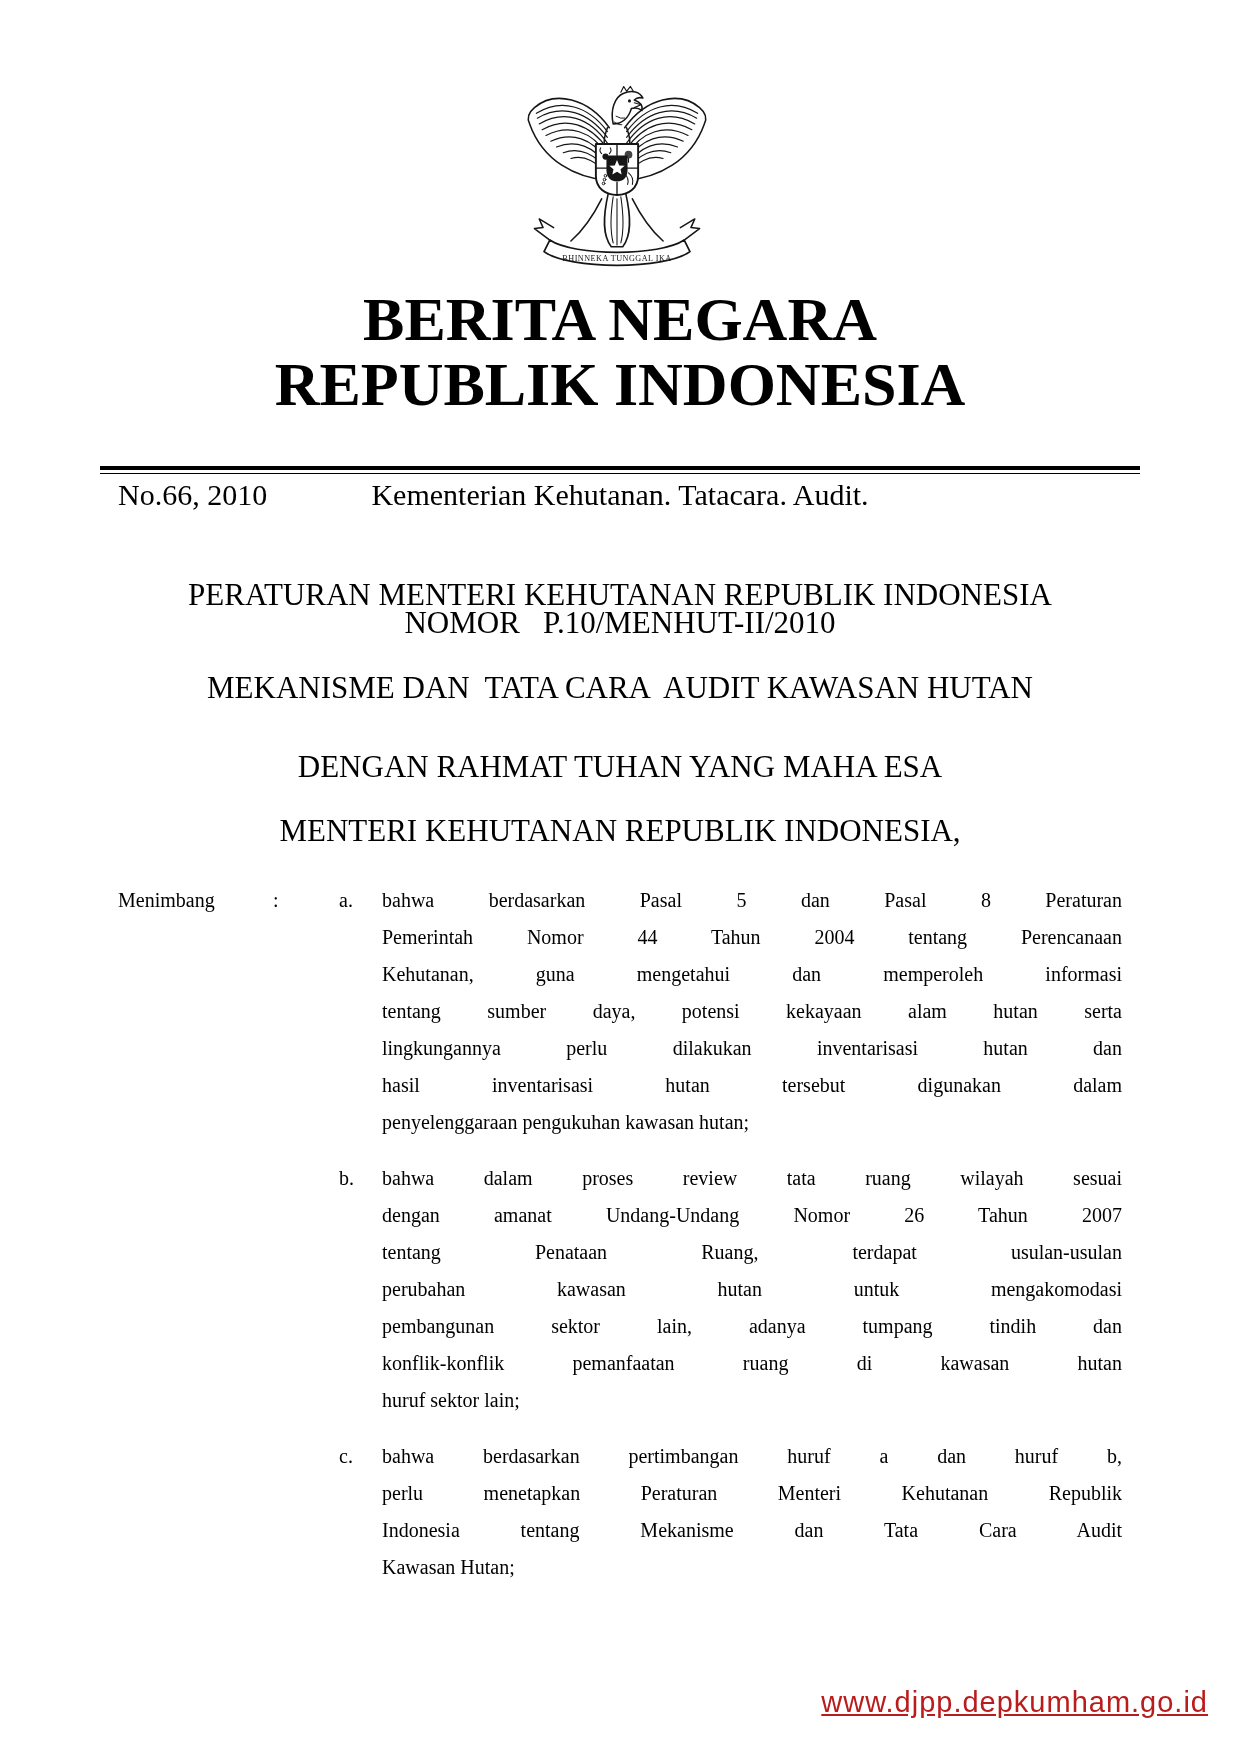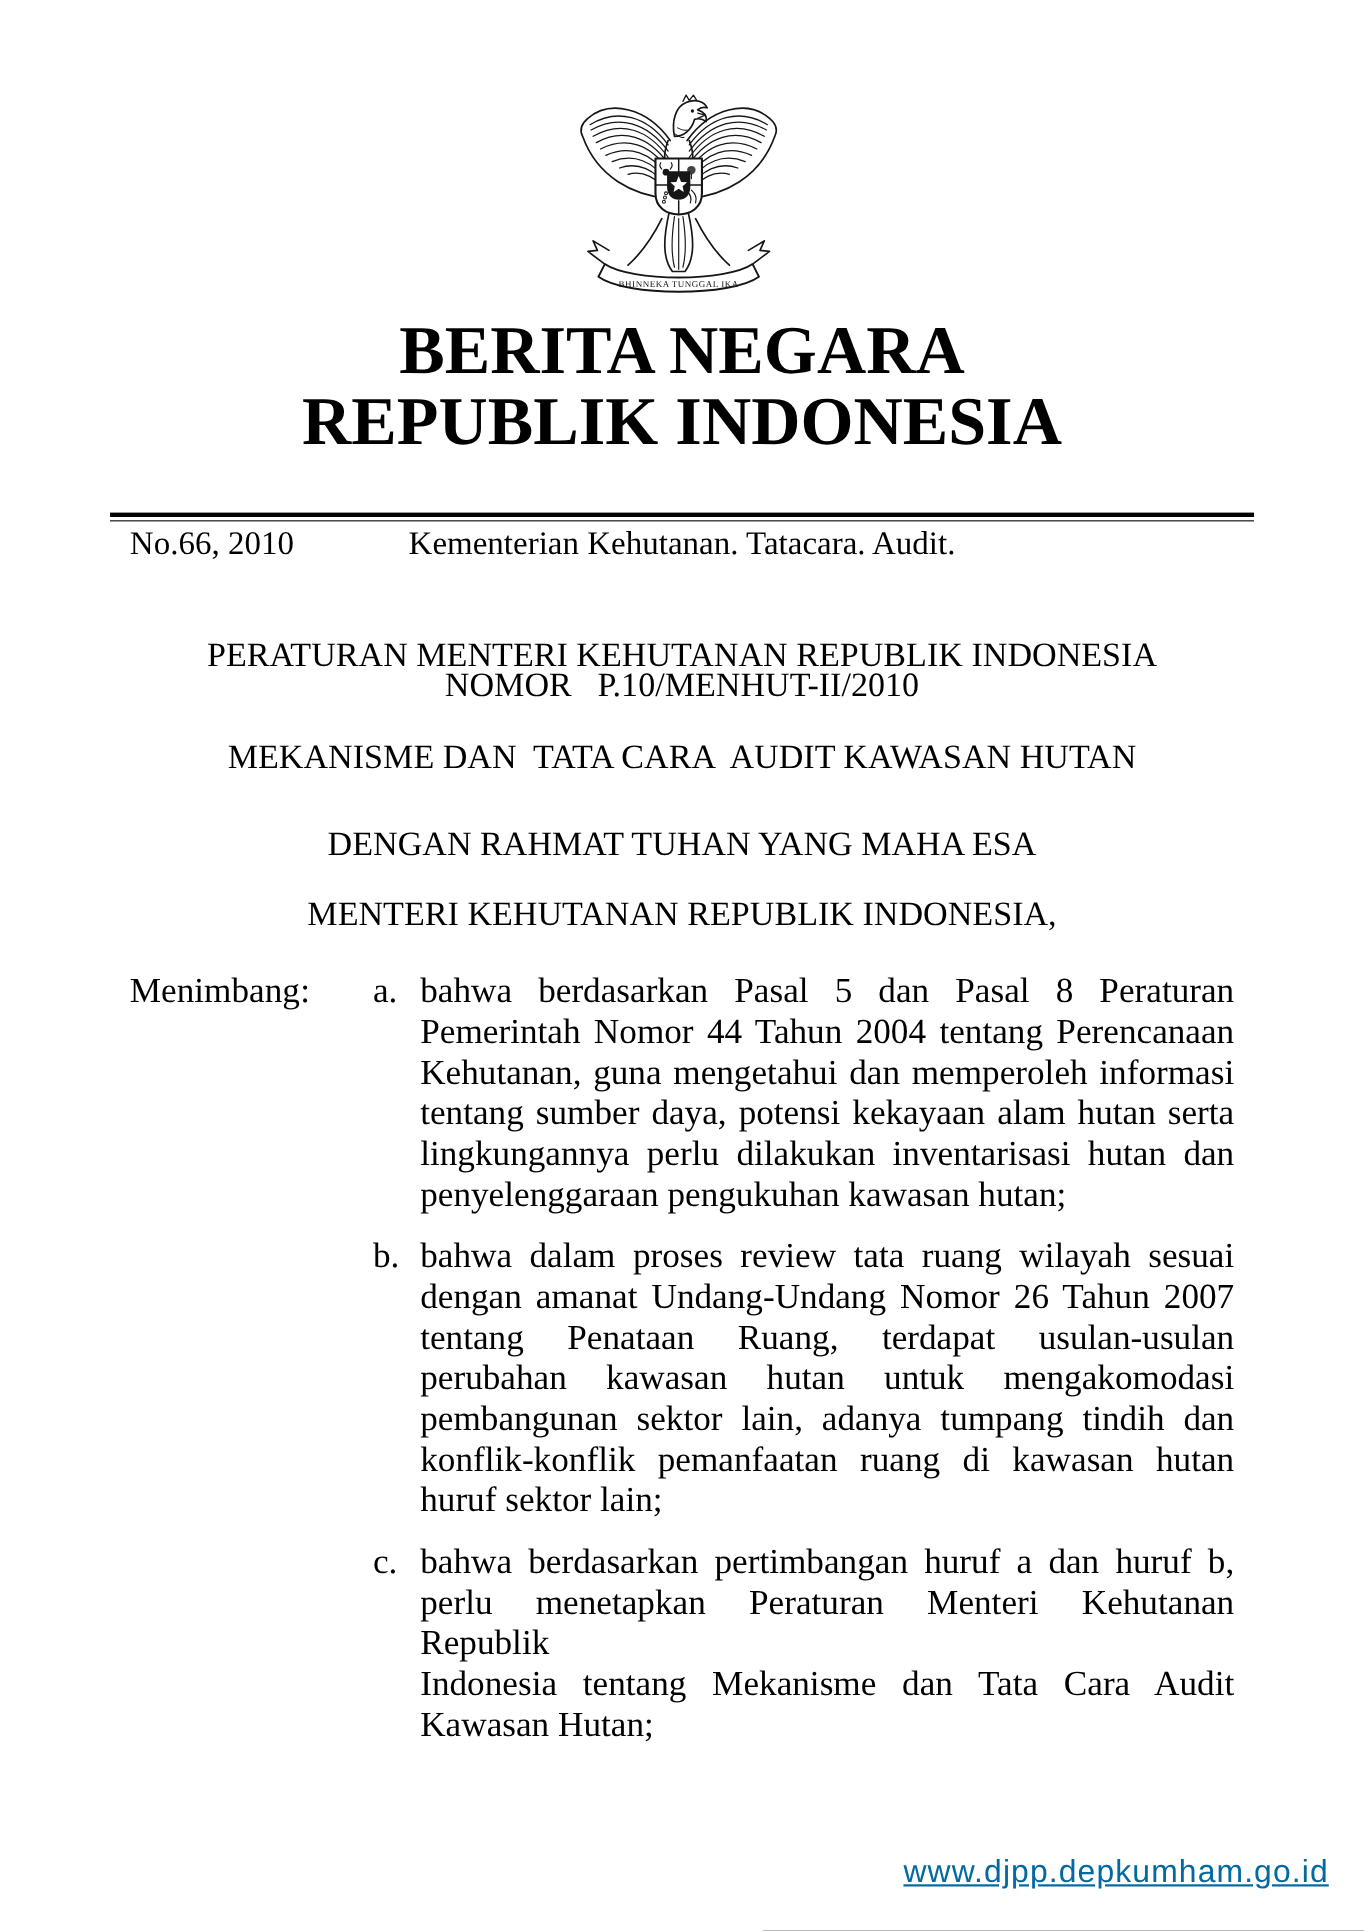--- a/index.html
+++ b/index.html
@@ -31,36 +31,36 @@
   .h-line{
     position:absolute;left:118px;width:1004px;
     text-align:center;font-size:31px;line-height:40px;
     white-space:pre-wrap;
   }
   .h-0{top:563px;margin-top:12px;} .h-1{top:603px;} .h-2{top:643px;} .h-3{top:668px;}
   .h-invocation{top:747px;} .h-authority{top:811px;}
   
   .clause{
     position:absolute;left:118px;top:882px;width:1004px;
-    display:flex;font-size:32px;line-height:37px;
+    display:flex;font-size:20px;line-height:37px;
   }
   .clause-label{width:155px;flex:none;}
   .clause-colon{width:66px;flex:none;}
   .clause-items{width:783px;flex:none;}
   .c-item{display:flex;margin-bottom:19px;}
   .c-item:last-child{margin-bottom:0;}
   .c-marker{width:43px;flex:none;}
   .c-lines{width:740px;flex:none;}
   .jline{text-align:justify;text-align-last:justify;white-space:normal;}
   .jline.last{text-align:left;text-align-last:left;}
   
   .watermark{
     position:absolute;top:1686px;right:32px;
     font-family:"Liberation Sans", sans-serif;
-    font-size:29px;color:#0369a1;
+    font-size:29px;color:#b91c1c;
     text-decoration:underline;
     letter-spacing:1px;
   }
 </style>
 </head>
 <body>
 
 <div class="page">
 
   <div class="emblem">
@@ -163,20 +163,21 @@
     <div class="clause-colon">:</div>
     <div class="clause-items">
       <div class="c-item">
         <div class="c-marker">a.</div>
         <div class="c-lines">
             <div class="jline">bahwa berdasarkan Pasal 5 dan Pasal 8 Peraturan</div>
             <div class="jline">Pemerintah Nomor 44 Tahun 2004 tentang Perencanaan</div>
             <div class="jline">Kehutanan, guna mengetahui dan memperoleh informasi</div>
             <div class="jline">tentang sumber daya, potensi kekayaan alam hutan serta</div>
             <div class="jline">lingkungannya perlu dilakukan inventarisasi hutan dan</div>
+            <div class="jline">hasil inventarisasi hutan tersebut digunakan dalam</div>
             <div class="jline last">penyelenggaraan pengukuhan kawasan hutan;</div>
           </div>
       </div>
       <div class="c-item">
         <div class="c-marker">b.</div>
         <div class="c-lines">
             <div class="jline">bahwa dalam proses review tata ruang wilayah sesuai</div>
             <div class="jline">dengan amanat Undang-Undang Nomor 26 Tahun 2007</div>
             <div class="jline">tentang Penataan Ruang,  terdapat usulan-usulan</div>
             <div class="jline">perubahan kawasan hutan untuk mengakomodasi</div>

